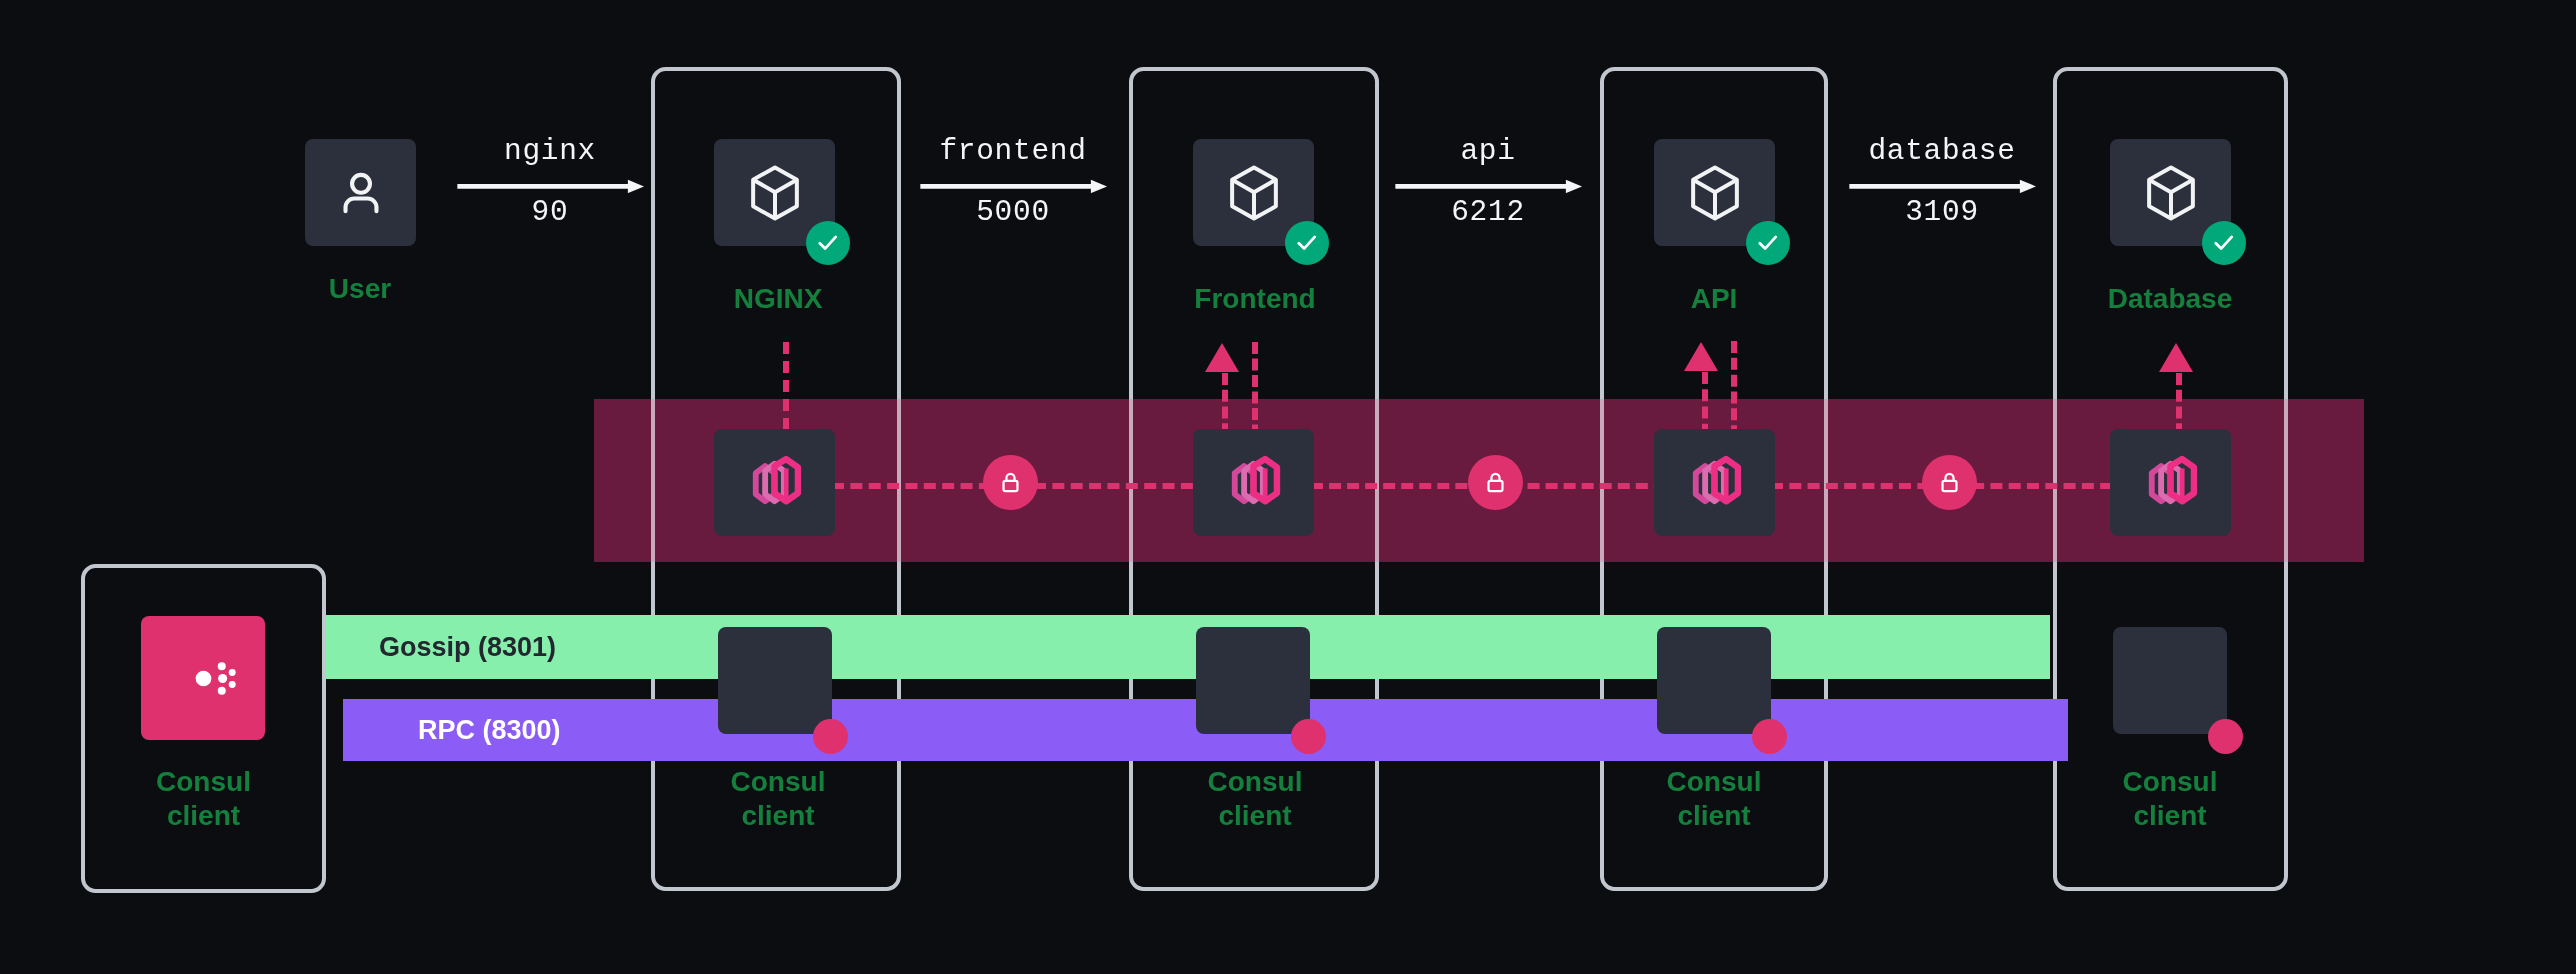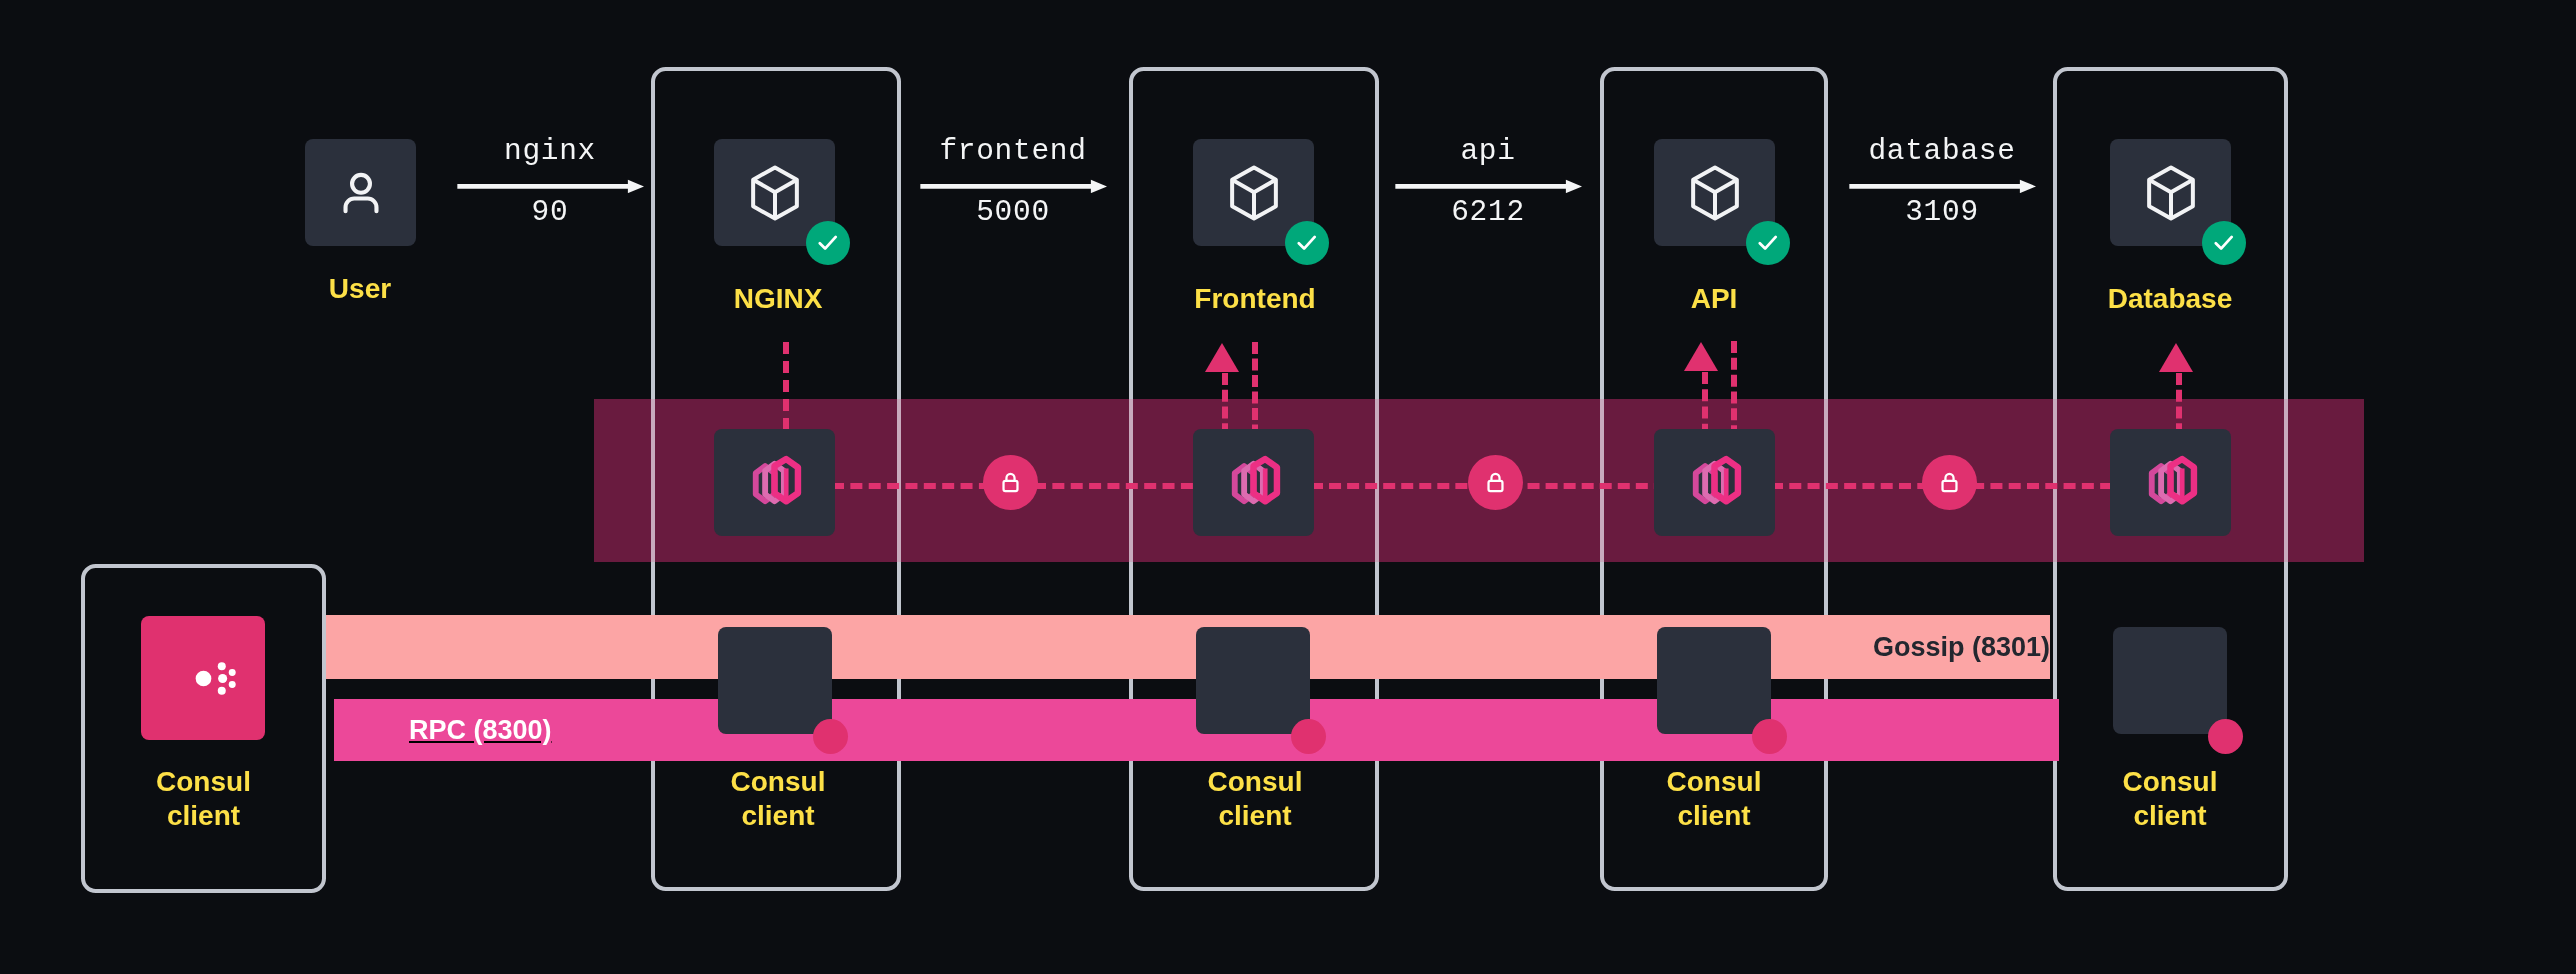--- a/index.html
+++ b/index.html
@@ -23,21 +23,21 @@
   .band{position:absolute;display:flex;align-items:center;z-index:5;}
   .band .blabel{font-weight:bold;font-size:27px;white-space:nowrap;}
 
   
   .tile{position:absolute;background:#2b303c;border-radius:8px;z-index:7;
         display:flex;align-items:center;justify-content:center;}
   .tile.consulclient{background:#2b303c;}
   .tile.consullogo{background:#e0316f;}
 
   
-  .nlabel{position:absolute;color:#fde047;font-weight:bold;font-size:28px;
+  .nlabel{position:absolute;color:#15803d;font-weight:bold;font-size:28px;
           text-align:center;line-height:1.22;z-index:7;}
 
   
   .harrow{position:absolute;z-index:7;text-align:center;}
   .harrow .svc{font-family:"Liberation Mono",monospace;font-size:29.5px;color:#f4f5f6;
                letter-spacing:0.7px;margin-bottom:10.7px;white-space:nowrap;}
   .harrow .port{font-family:"Liberation Mono",monospace;font-size:29.5px;color:#f4f5f6;
                 letter-spacing:0.7px;margin-top:9.4px;white-space:nowrap;}
   .harrow .line{position:relative;height:6.7px;}
 
@@ -66,24 +66,24 @@
 
   <div class="meshsolid" style="left:594px;top:399px;width:1770px;height:163px;"></div>
 
   <div class="node" style="left:651px;top:67px;width:250px;height:824px;"></div>
   <div class="node" style="left:1129px;top:67px;width:250px;height:824px;"></div>
   <div class="node" style="left:1600px;top:67px;width:228px;height:824px;"></div>
   <div class="node" style="left:2053px;top:67px;width:235px;height:824px;"></div>
 
   <div class="mesh" style="left:594px;top:399px;width:1770px;height:163px;"></div>
 
-  <div class="band" style="left:325px;top:615px;width:1725px;height:64px;background:#fca5a5;justify-content:flex-end;">
+  <div class="band" style="left:325px;top:615px;width:1725px;height:64px;background:#86efac;">
     <span class="blabel" style="color:#23272f;margin-left:54px;">Gossip (8301)</span>
   </div>
-  <div class="band" style="left:334px;top:699px;width:1725px;height:62px;background:#ec4899;text-decoration:underline;">
+  <div class="band" style="left:343px;top:699px;width:1725px;height:62px;background:#8b5cf6;">
     <span class="blabel" style="color:#ffffff;margin-left:75px;">RPC (8300)</span>
   </div>
 
   <div class="serverbox" style="left:81px;top:564px;width:245px;height:329px;"></div>
   <div class="tile consullogo" style="left:141px;top:616px;width:124px;height:124px;z-index:8;">
     <svg width="87" height="87" viewBox="0 0 100 100">
       <path d="M50 14 A36 36 0 1 0 50 86 A36 36 0 0 1 50 14 Z" fill="#ffffff"></path>
       <circle cx="50" cy="50" r="9" fill="#ffffff"></circle>
       <circle cx="72" cy="50" r="5.2" fill="#ffffff"></circle>
       <circle cx="71" cy="36" r="4.6" fill="#ffffff"></circle>

